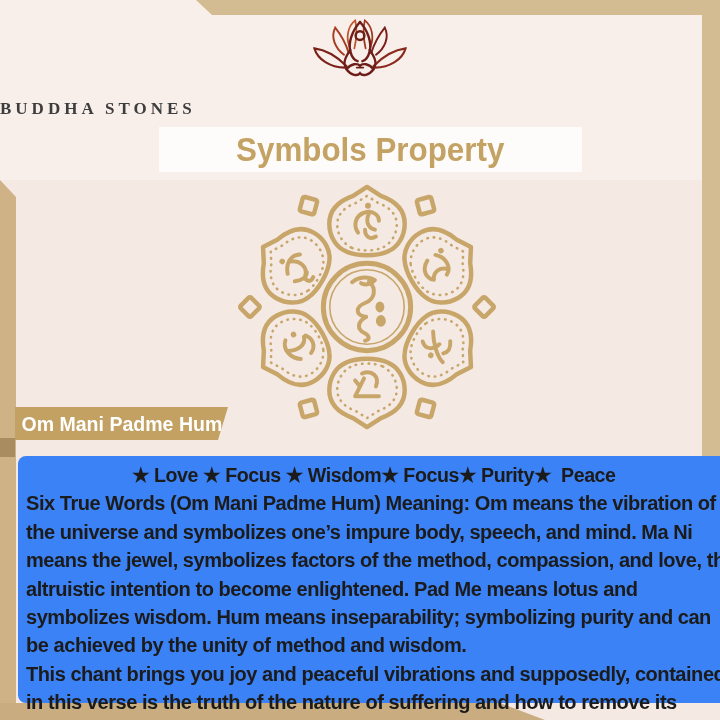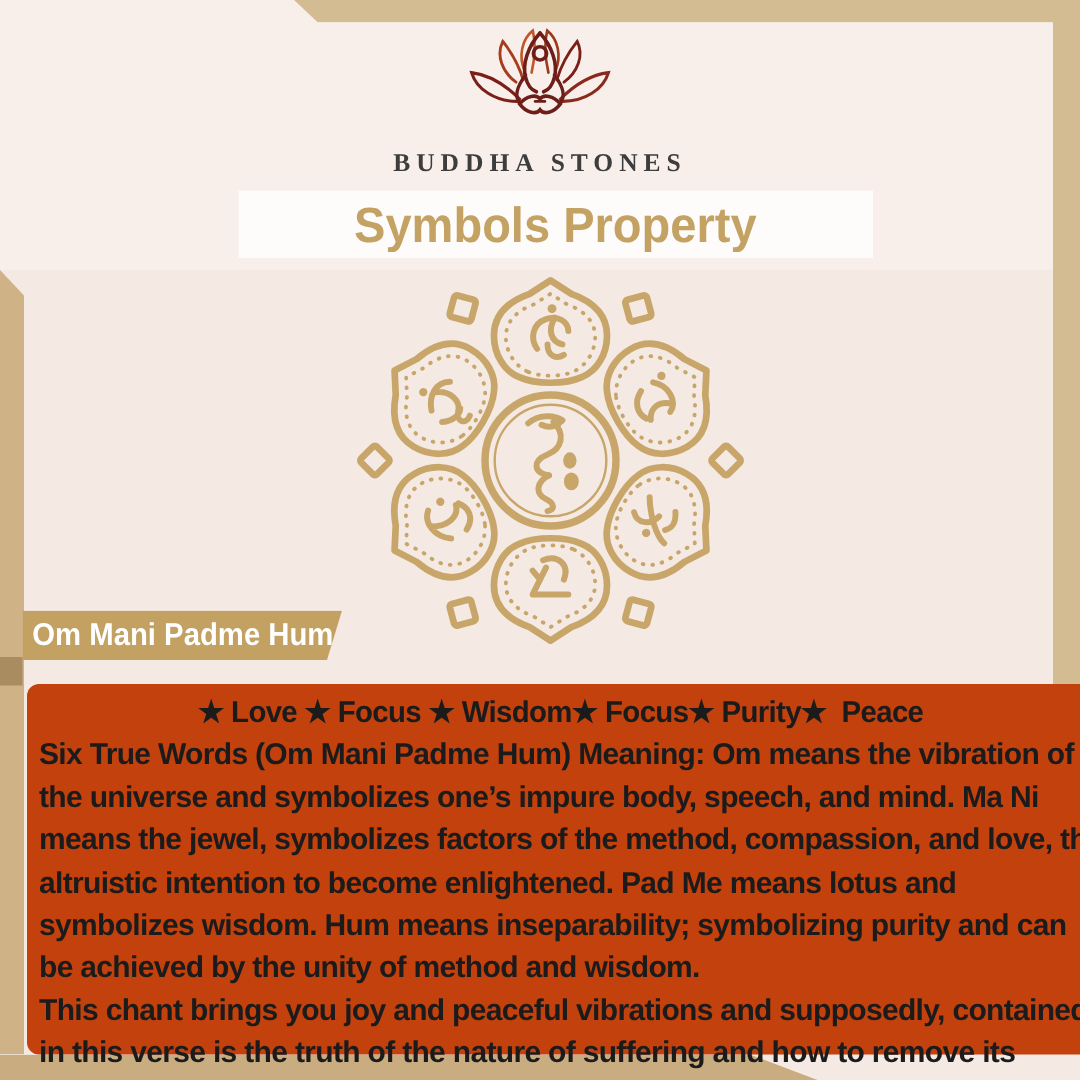--- a/index.html
+++ b/index.html
@@ -15,21 +15,21 @@
   .strip-right{left:702px;top:0;width:18px;height:516px;background:#d3bc91;
     border-radius:0 0 7px 7px;}
   .strip-left{left:0;top:180px;width:16px;height:523px;background:#cfb286;
     clip-path:polygon(0 0,16px 17px,16px 523px,0 523px);}
   .strip-bottom{left:0;top:703px;width:545px;height:17px;background:#c9ad80;
     clip-path:polygon(0 0,500px 0,545px 17px,0 17px);}
   .badge-shadow{position:absolute;left:0;top:438px;width:15px;height:19px;background:#aa8c61;}
   
   .logo{position:absolute;left:285px;top:18px;width:150px;height:80px;}
   .brand-name{
-    position:absolute;left:0;top:99px;width:720px;text-align:center;
+    position:absolute;left:0;top:99px;width:720px;text-align:left;
     font-family:"Liberation Serif",serif;font-size:17px;font-weight:600;
     letter-spacing:4px;color:#3e3d3d;
   }
   
   .title-band{
     position:absolute;left:147px;top:127px;width:423px;height:45px;
     background:#fdfcfa;display:flex;align-items:center;justify-content:center;margin-left:12px;
   }
   .title-band h1{
     margin:0;font-size:33px;font-weight:bold;color:#c3a263;
@@ -43,21 +43,21 @@
     clip-path:polygon(0 0,213px 0,203px 33px,0 33px);
     display:flex;align-items:center;
   }
   .ribbon span{
     color:#fff;font-weight:bold;font-size:21px;padding-left:7px;
     transform:scaleX(0.93);transform-origin:left center;white-space:nowrap;
   }
   
   .card{
     position:absolute;left:18px;top:456px;width:702px;height:247px;
-    background:#c2410c;border-radius:8px 0 0 8px;
+    background:#3b82f6;border-radius:8px 0 0 8px;
   }
   .tagline{
     margin:0;padding-top:5px;width:694px;text-align:center;
     color:#c9a462;font-weight:bold;font-size:27px;white-space:pre-wrap;
     transform:scaleX(0.98);transform-origin:left center;
   }
   .card p{
     margin:0;padding-left:8px;width:710px;
     color:#1b1b1b;font-weight:bold;font-size:20px;line-height:28.4px;
     letter-spacing:-0.45px;

